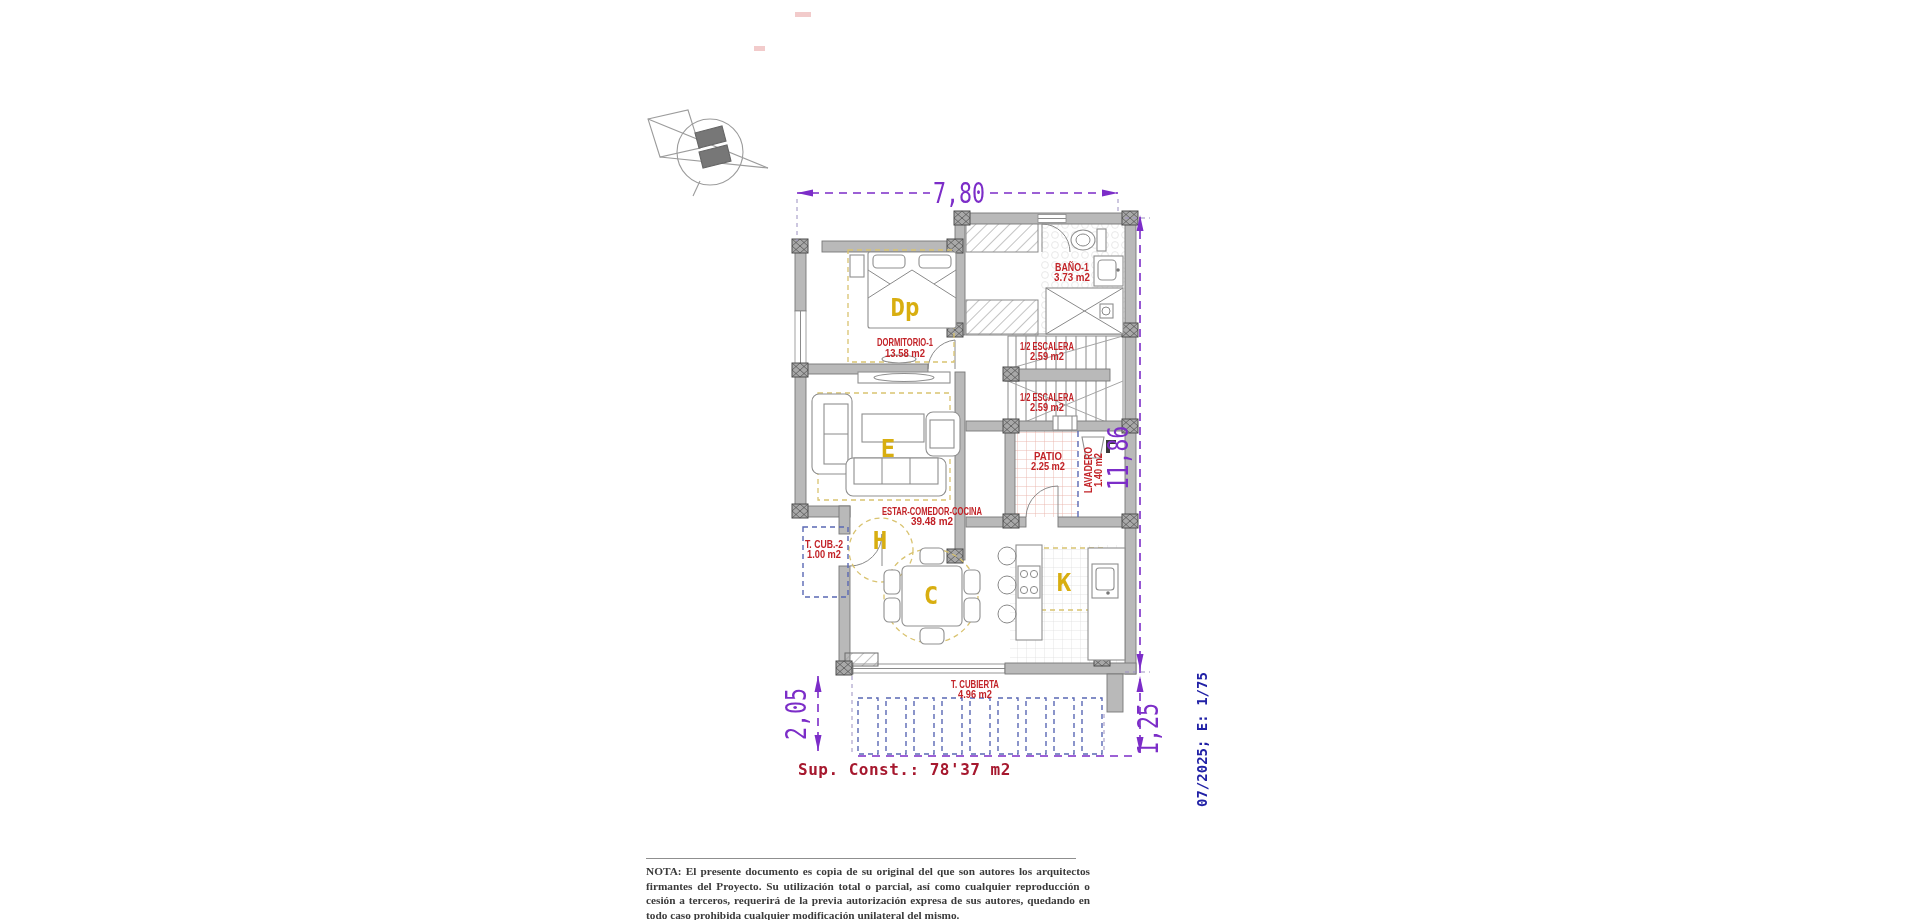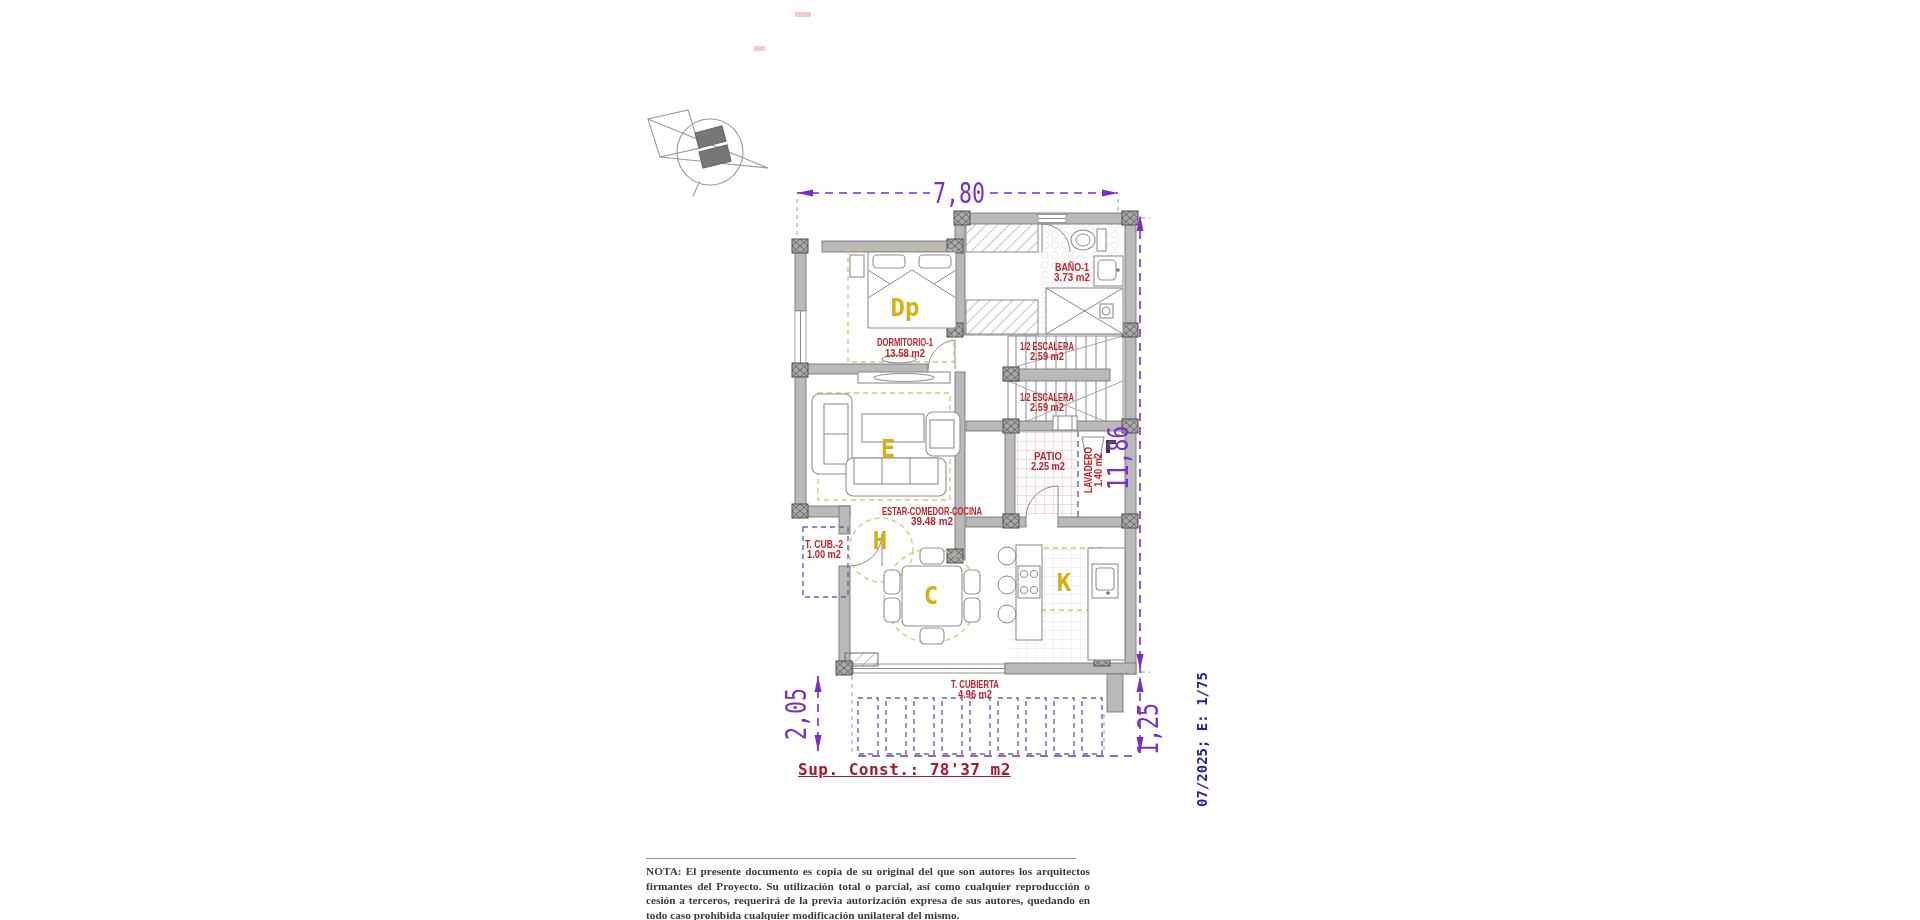--- a/index.html
+++ b/index.html
@@ -19,21 +19,21 @@
   .ext    {stroke:#9a8fc0; stroke-width:1; fill:none; stroke-dasharray:4 4;}
   .arrow  {fill:#7c2dc8; stroke:none;}
   .titleblock{position:absolute; left:646px; top:782px; color:#4d4d4d;}
   .tb1{font:19px "DejaVu Sans Mono",monospace; letter-spacing:-1px; line-height:22px;}
   .tb2{font:19px "DejaVu Sans Mono",monospace; letter-spacing:-1px; line-height:22px;}
   .tb3{font:34px "DejaVu Sans Mono",monospace; letter-spacing:-1px; line-height:38px; margin-top:2px;}
   .rule{position:absolute; left:646px; top:858px; width:430px; height:1px; background:#8f8f8f;}
   .note{position:absolute; left:646px; top:864px; width:444px;
         font:600 11.3px "Liberation Serif",serif; color:#3b3b3b; line-height:1.3; text-align:justify;}
   .supconst{position:absolute; left:798px; top:760px; color:#a6182e;
-        font:bold 16px "DejaVu Sans Mono",monospace; letter-spacing:0.5px;text-decoration:underline;}
+        font:bold 16px "DejaVu Sans Mono",monospace; letter-spacing:0.5px;}
   .stamp{position:absolute; left:1238px; top:726px; width:30px; height:132px; color:#2121a6;
         font:bold 14px "DejaVu Sans Mono",monospace; white-space:nowrap;
         transform:rotate(-90deg); transform-origin:15px 66px; text-align:center; line-height:30px;}
   .redmark{position:absolute; background:#e8a0a0; opacity:.55;}
 </style>
 </head>
 <body>
 
 <div class="canvas">
 

